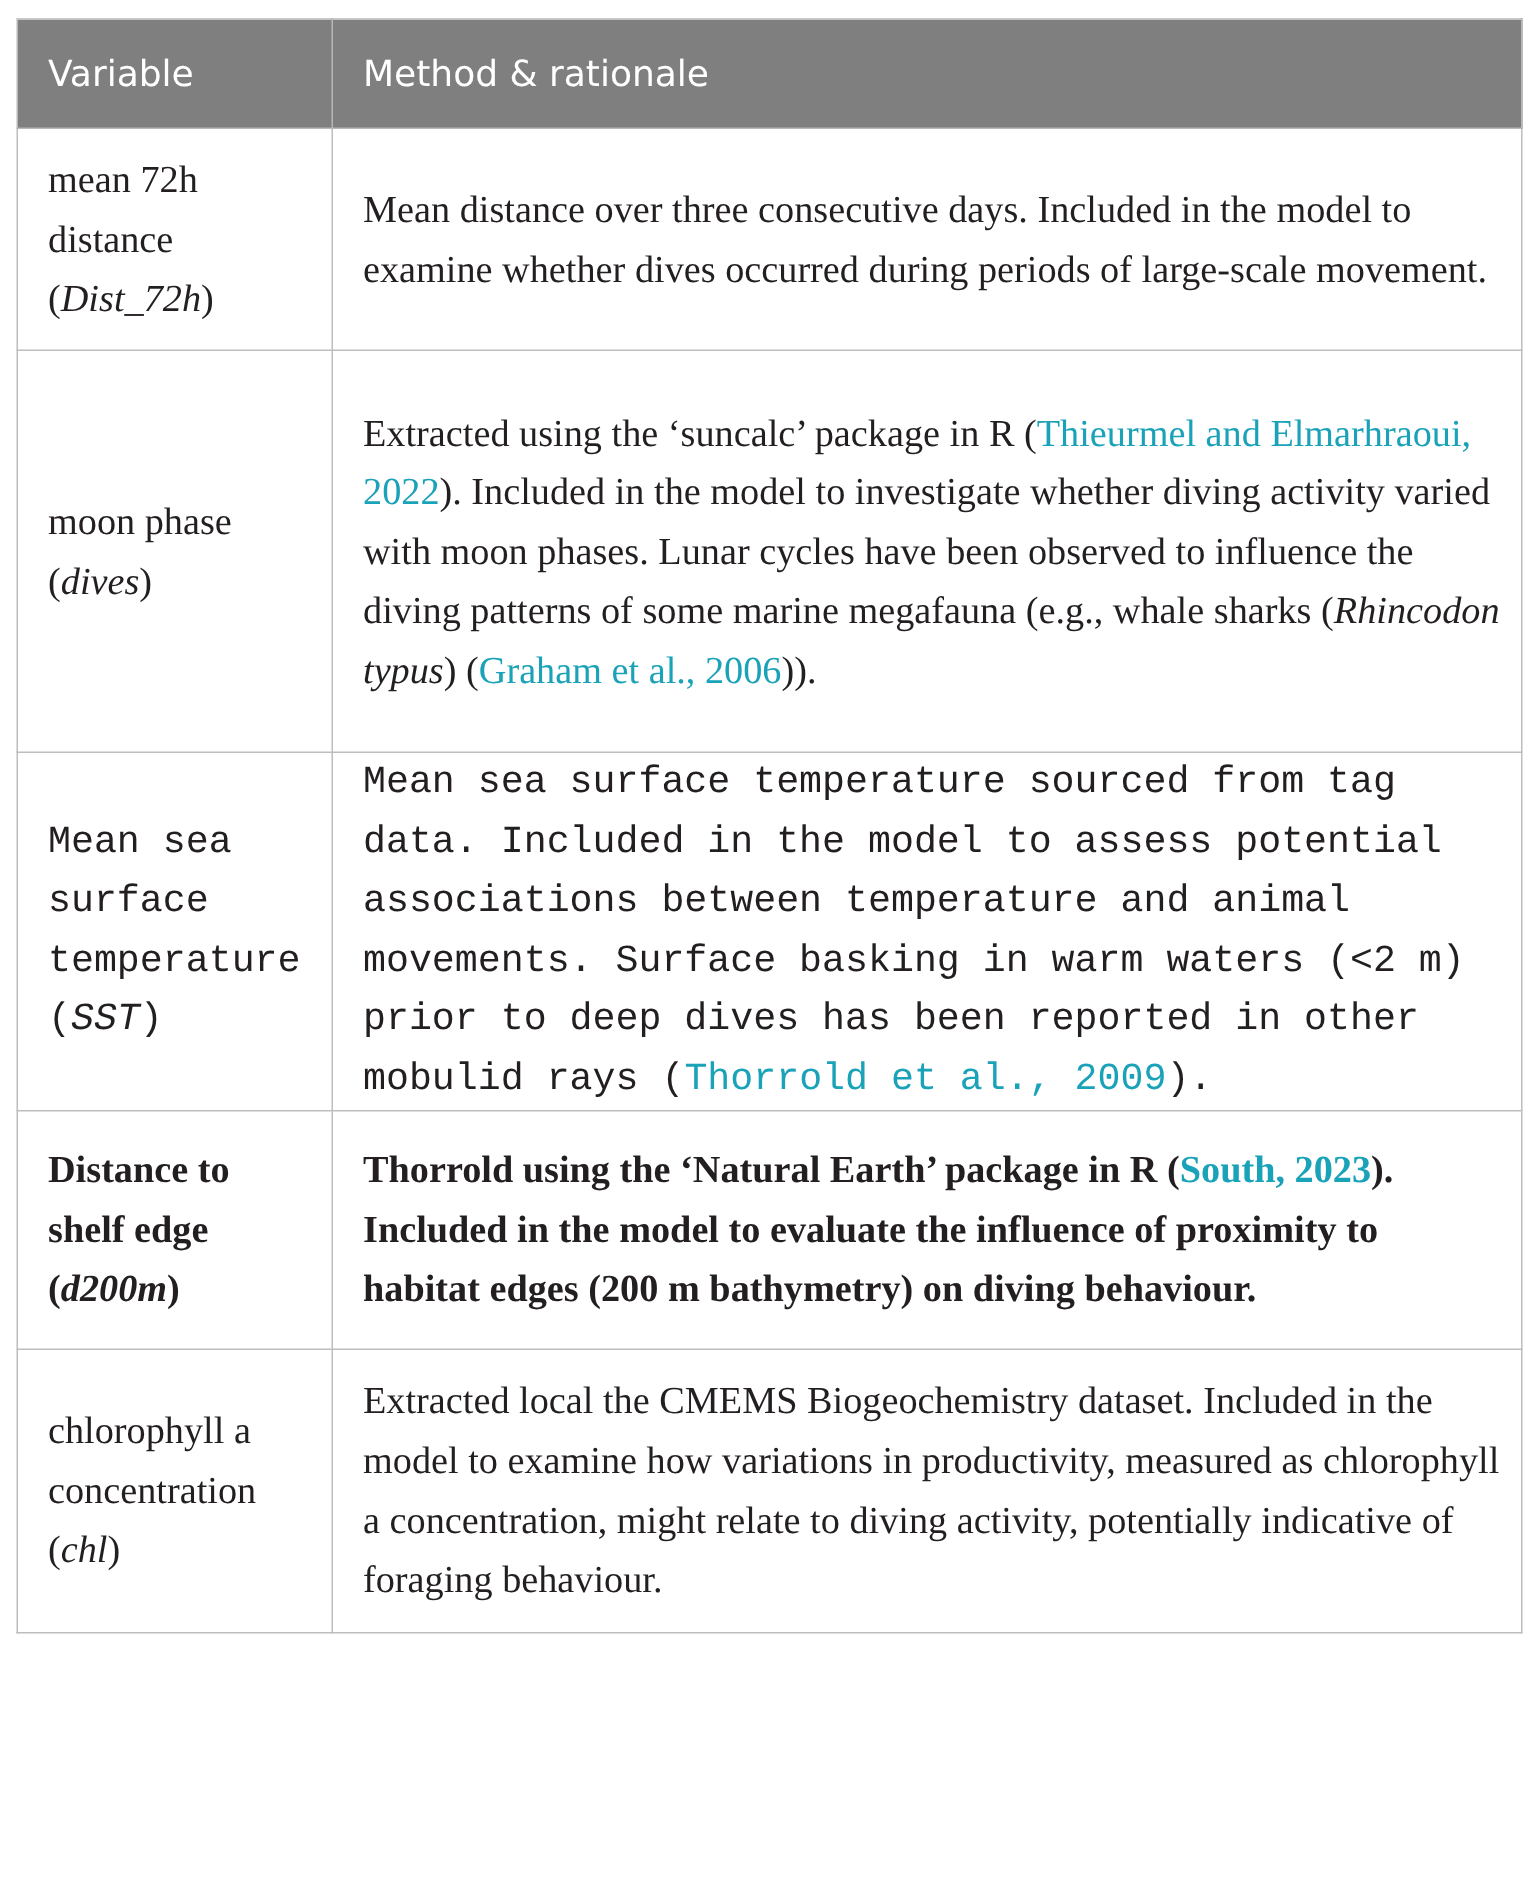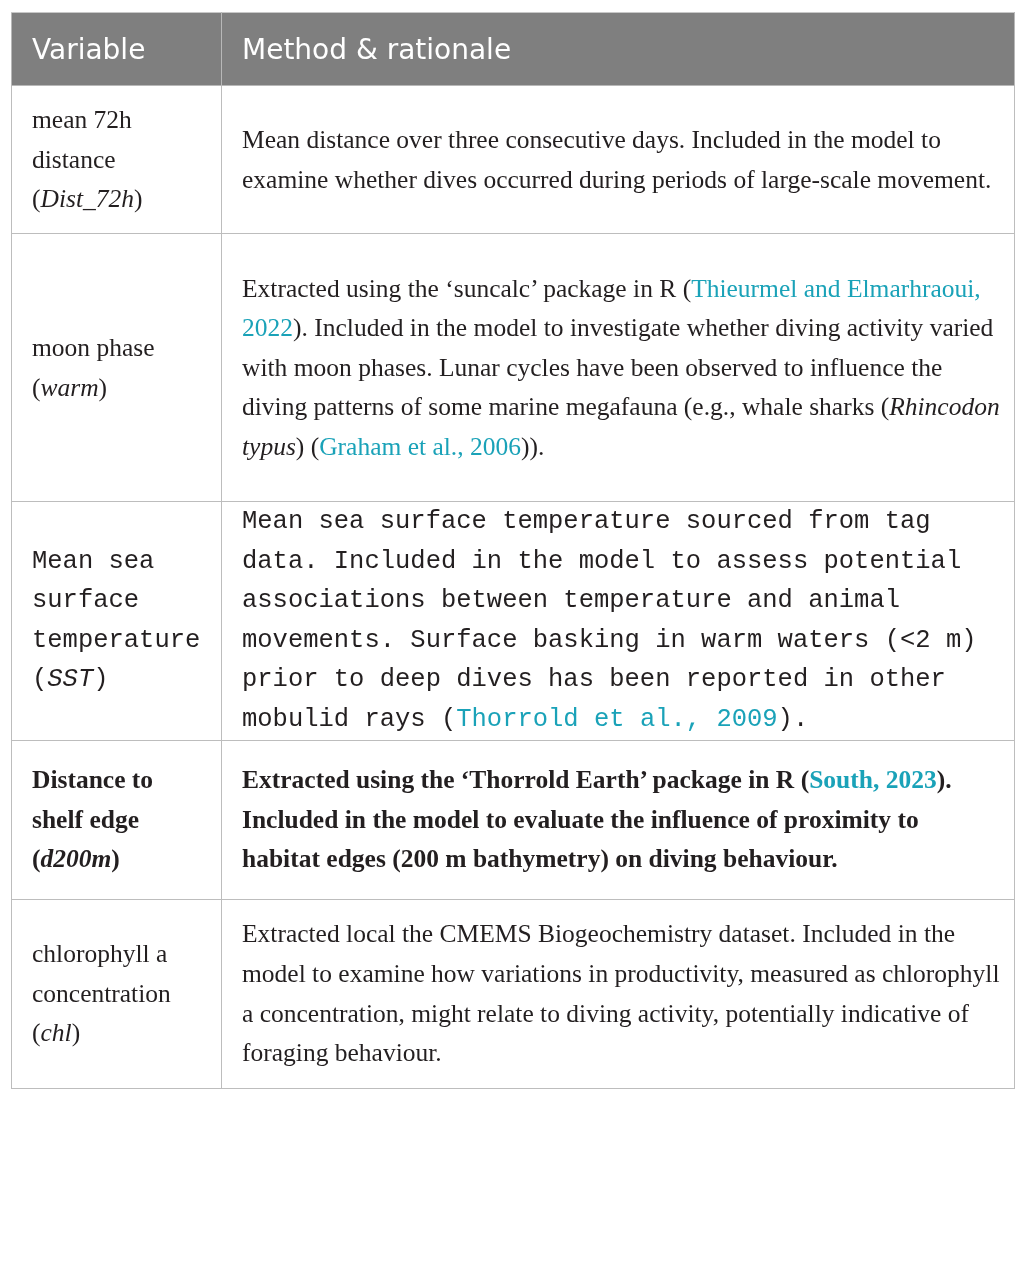--- a/index.html
+++ b/index.html
@@ -12,21 +12,21 @@
     font-family: "Liberation Serif", "DejaVu Serif", serif;
     color: #231f20;
   }
   table.vt col.c1 { width: 210px; }
   table.vt col.c2 { width: 793px; }
   table.vt th {
     background: #7f7f7f;
     color: #ffffff;
     font-family: "DejaVu Sans", "Liberation Sans", sans-serif;
     font-weight: normal;
-    font-size: 28px;
+    font-size: 24px;
     text-align: left;
     height: 72px;
     padding: 0 20px;
     border: 1px solid #b8b8b8;
     border-top-color: #c8c8c8;
     vertical-align: middle;
   }
   table.vt td {
     border: 1px solid #bdbdbd;
     font-size: 25.5px;
@@ -57,29 +57,29 @@
       <th>Variable</th>
       <th>Method &amp; rationale</th>
     </tr>
   </thead>
   <tbody>
     <tr class="r1">
       <td><span>mean 72h distance (</span><i>Dist_72h</i><span>)</span></td>
       <td class="c2">Mean distance over three consecutive days. Included in the model to examine whether dives occurred during periods of large-scale movement.</td>
     </tr>
     <tr class="r2">
-      <td><span>moon phase (</span><i>warm</i><span>)</span></td>
+      <td><span>moon phase (</span><i>dives</i><span>)</span></td>
       <td class="c2"><span>Extracted using the ‘suncalc’ package in R (</span><span class="lnk">Thieurmel and Elmarhraoui, 2022</span><span>). Included in the model to investigate whether diving activity varied with moon phases. Lunar cycles have been observed to influence the diving patterns of some marine megafauna (e.g., whale sharks (</span><i>Rhincodon typus</i><span>) (</span><span class="lnk">Graham et al., 2006</span><span>)).</span></td>
     </tr>
     <tr class="r3">
       <td><span>Mean sea surface temperature (</span><i>SST</i><span>)</span></td>
       <td class="c2"><span>Mean sea surface temperature sourced from tag data. Included in the model to assess potential associations between temperature and animal movements. Surface basking in warm waters (&lt;2 m) prior to deep dives has been reported in other mobulid rays (</span><span class="lnk">Thorrold et al., 2009</span><span>).</span></td>
     </tr>
     <tr class="r4">
       <td><span>Distance to shelf edge (</span><i>d200m</i><span>)</span></td>
-      <td class="c2"><span>Extracted using the ‘Thorrold Earth’ package in R (</span><span class="lnk">South, 2023</span><span>). Included in the model to evaluate the influence of proximity to habitat edges (200 m bathymetry) on diving behaviour.</span></td>
+      <td class="c2"><span>Thorrold using the ‘Natural Earth’ package in R (</span><span class="lnk">South, 2023</span><span>). Included in the model to evaluate the influence of proximity to habitat edges (200 m bathymetry) on diving behaviour.</span></td>
     </tr>
     <tr class="r6">
       <td><span>chlorophyll a concentration (</span><i>chl</i><span>)</span></td>
       <td class="c2">Extracted local the CMEMS Biogeochemistry dataset. Included in the model to examine how variations in productivity, measured as chlorophyll a concentration, might relate to diving activity, potentially indicative of foraging behaviour.</td>
     </tr>
   </tbody>
 </table>
 
 </body></html>

